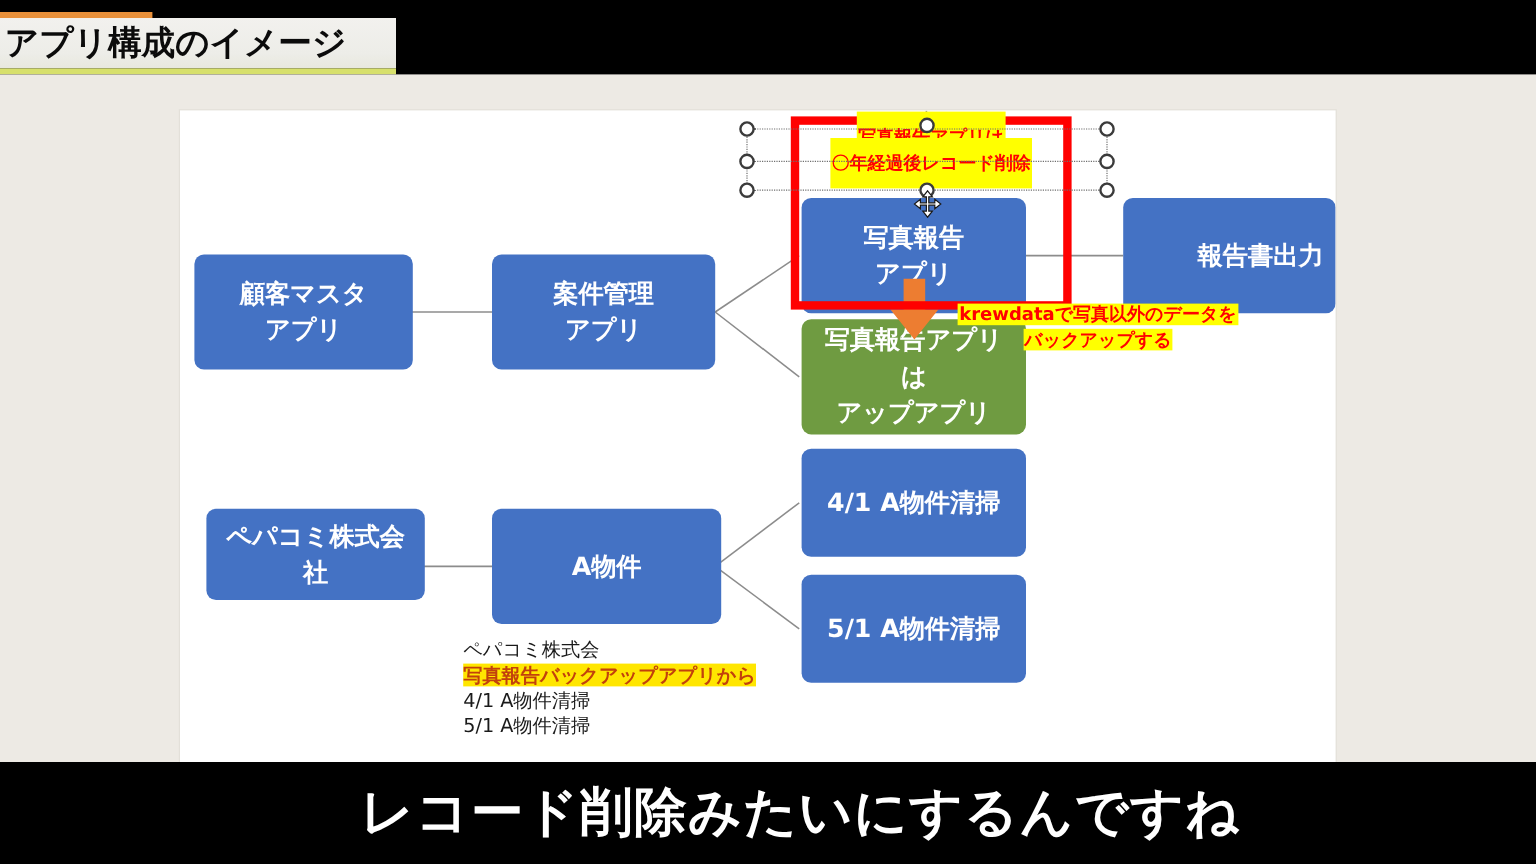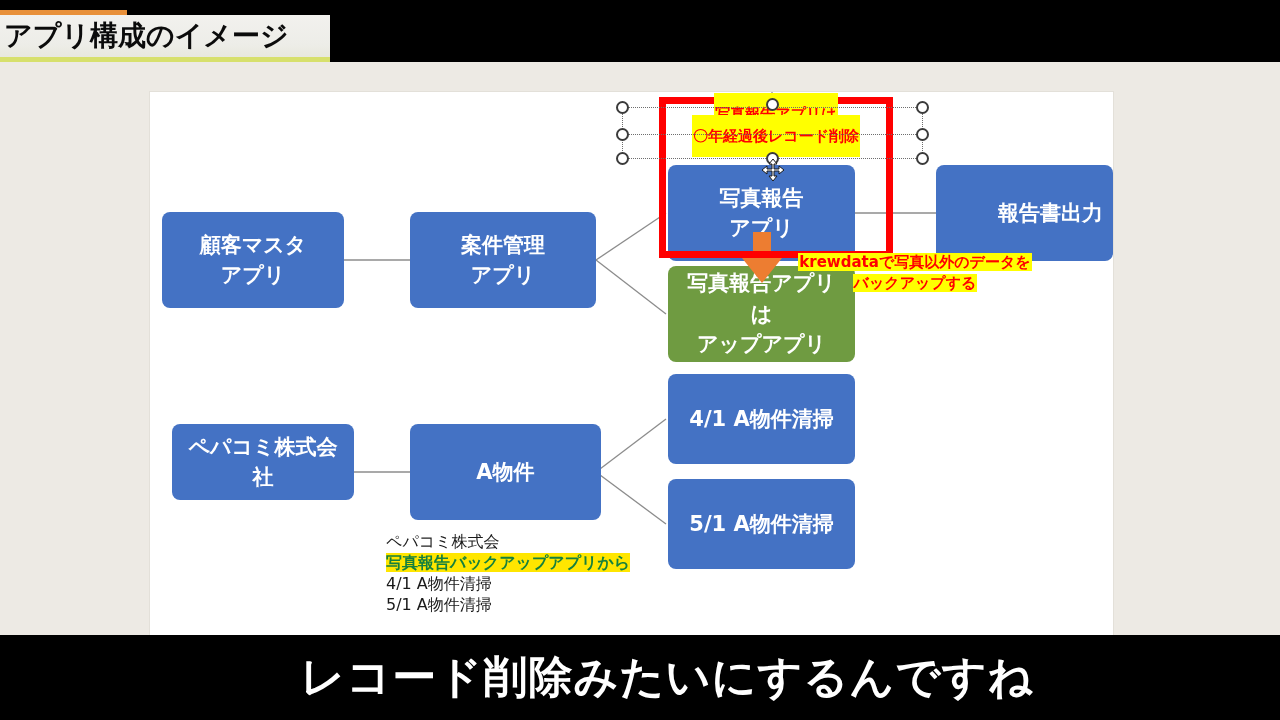--- a/index.html
+++ b/index.html
@@ -141,21 +141,21 @@
   #related-block {
     position: absolute;
     left: 386px; top: 531px;
     font-size: 16px;
     color: #1A1A1A;
     line-height: 1.32;
     font-family: "DejaVu Sans", sans-serif;
   }
   #related-block .hl {
     background: #FFE600;
-    color: #15803d;
+    color: #c2410c;
     font-weight: bold;
   }
 
   
   .sel-dotted {
     position: absolute;
     border-top: 1px dotted #6E6E6E;
     height: 0;
   }
   .sel-dotted-v {

